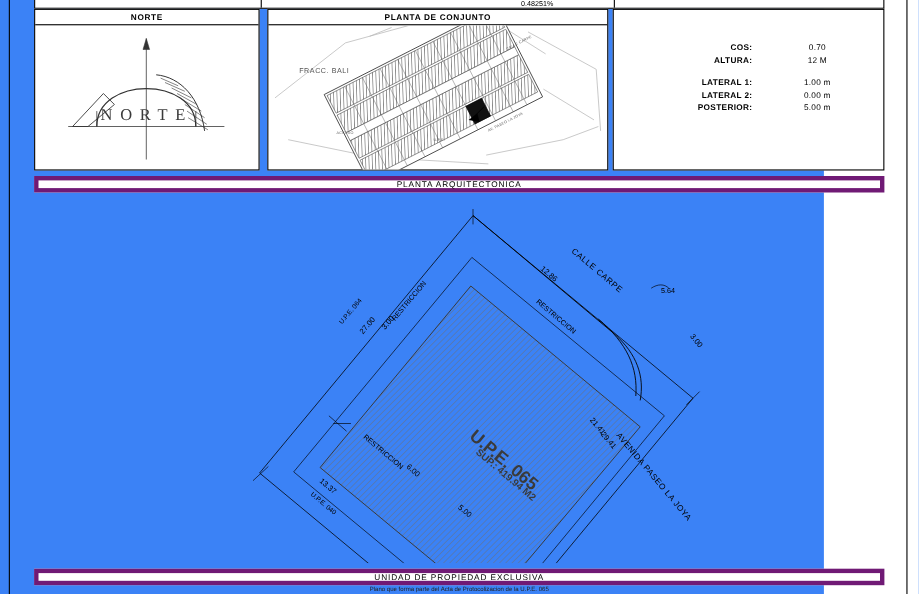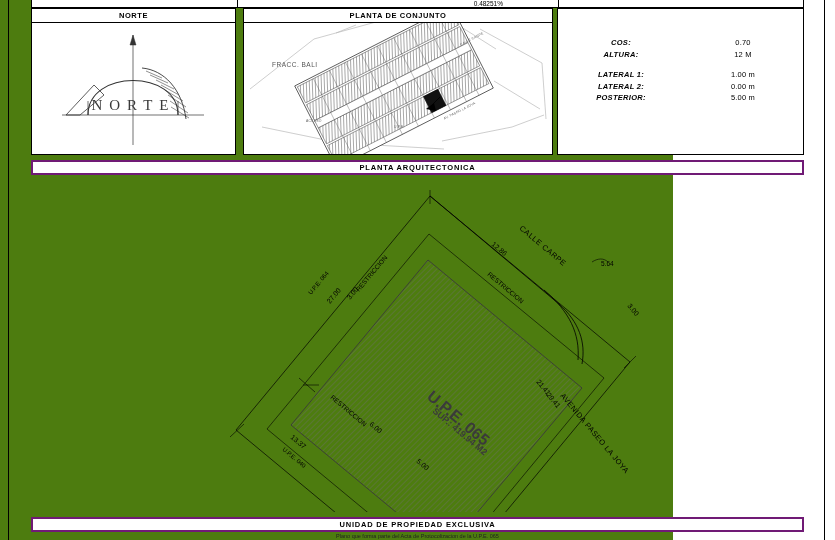--- a/index.html
+++ b/index.html
@@ -11,22 +11,22 @@
     width: 835px;
     height: 540px;
     font-family: "Liberation Sans", sans-serif;
     color: #000000;
     overflow: hidden;
     position: relative;
   }
   .sheet {
     position: absolute;
     left: 0; top: 0;
-    width: 673px; height: 540px;
-    background: #4d7c0f;
+    width: 749px; height: 540px;
+    background: #3b82f6;
   }
   
   .box {
     position: absolute;
     border: 1px solid #000;
     box-sizing: border-box;
     background: #fff;
   }
   .box-title {
     position: absolute;
@@ -35,24 +35,24 @@
     border-bottom: 1px solid #000;
     box-sizing: border-box;
     font-size: 7.5px;
     font-weight: bold;
     letter-spacing: 0.6px;
     text-align: center;
     line-height: 13px;
   }
   .bar {
     position: absolute;
-    border: 2px solid #701a75;
+    border: 4px solid #701a75;
     box-sizing: border-box;
     font-size: 7.5px;
-    font-weight: bold;
+    font-weight: normal;
     letter-spacing: 0.8px;
     text-align: center;
     display: flex;
     align-items: center;
     justify-content: center;
     background: #fff;
   }
 
   
   #top-strip { left: 31px; top: -8px; width: 773px; height: 16px; }
@@ -104,26 +104,25 @@
     left: 0; top: 14px; right: 0; bottom: 0;
     padding: 14px 0 0 0;
     font-size: 7.5px;
   }
   .restr-row {
     display: flex;
     line-height: 11.5px;
   }
   .restr-key {
     width: 140px;
-    text-align: center;
+    text-align: right;
     font-weight: bold;
     letter-spacing: 0.3px;
     padding-right: 14px;
     box-sizing: border-box;
-    font-style: italic;
   }
   .restr-val {
     width: 90px;
     text-align: center;
     letter-spacing: 0.2px;
   }
   .restr-gap { height: 9px; }
 
   
   #planta-bar { left: 31px; top: 160px; width: 773px; height: 15px; }

